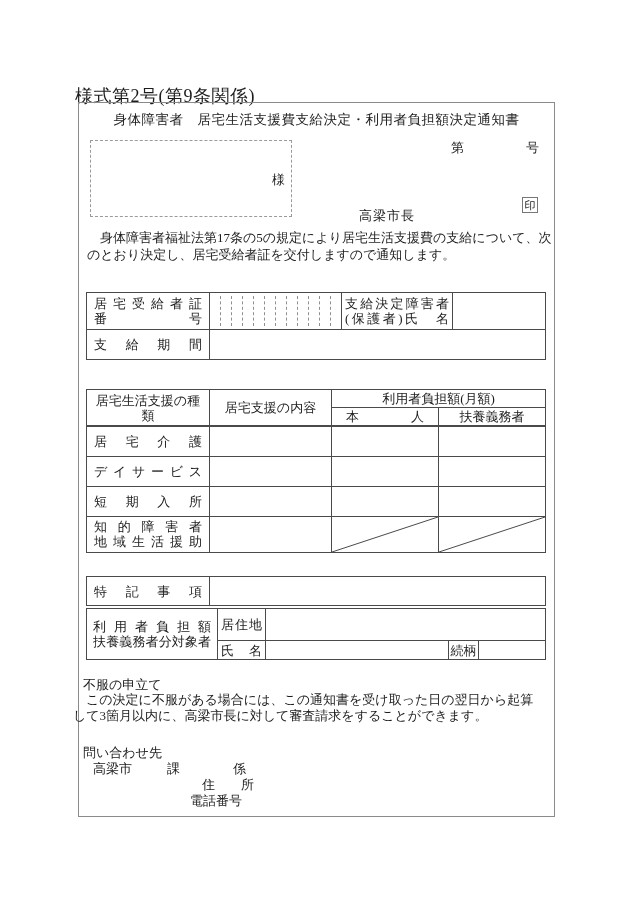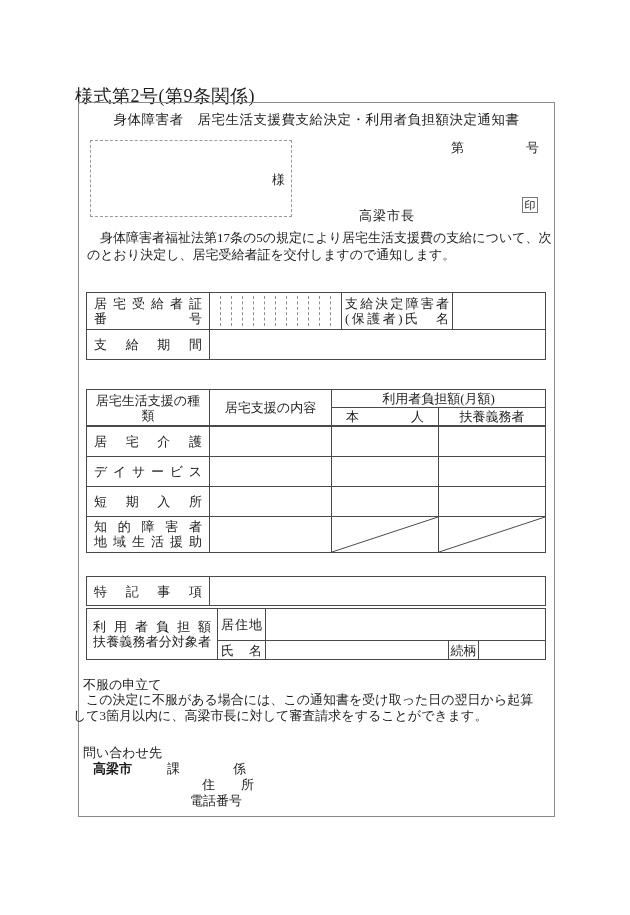--- a/index.html
+++ b/index.html
@@ -58,21 +58,21 @@
   .dcell { flex:1; border-right:1px dashed #8f8f8f; }
   .dcell:last-child { border-right:none; }
 
   td.diag-cell { position:relative; padding:0; }
   .diag-svg { position:absolute; left:0; top:0; width:100%; height:100%; display:block; }
 
   .appeal-heading { left:83px; top:676px; }
   .appeal-body { left:73px; top:692px; width:468px; line-height:16px; }
 
   .inq-heading { left:83px; top:744px; }
-  .inq-city { left:93px; top:760px;font-weight:bold; }
+  .inq-city { left:93px; top:760px; }
   .inq-section { left:167px; top:760px; }
   .inq-staff { left:233px; top:760px; }
   .inq-address { left:202px; top:776px; }
   .inq-phone { left:190px; top:792px; }
 </style>
 </head>
 <body>
 
 <div class="page">
 

